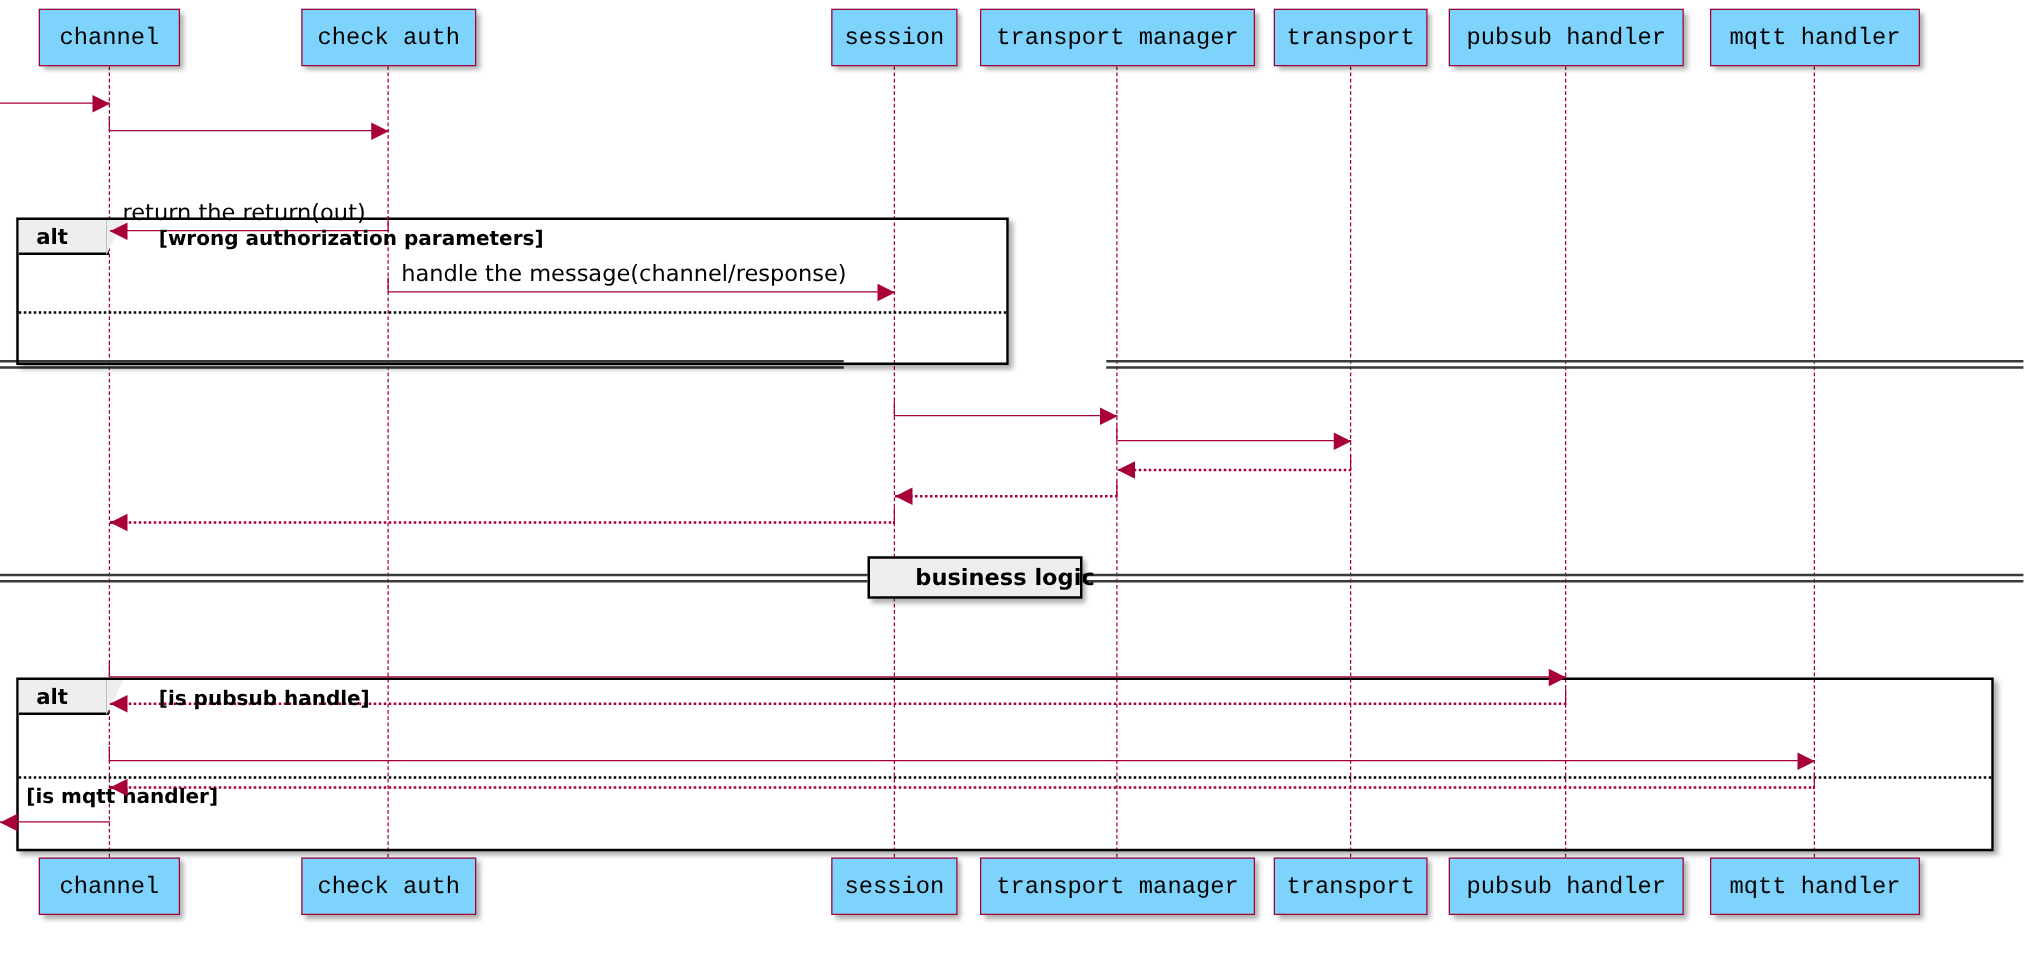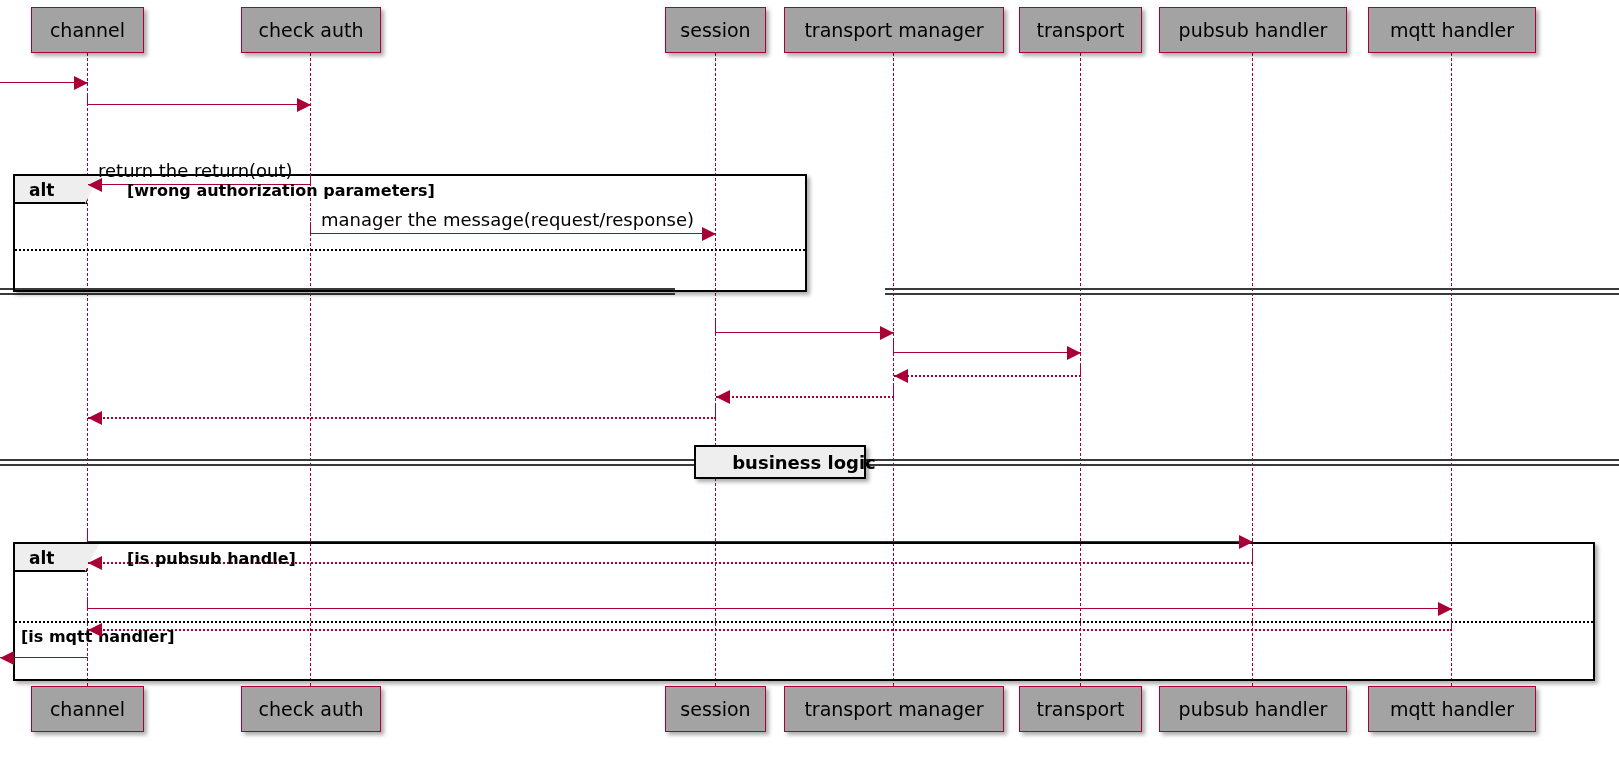--- a/index.html
+++ b/index.html
@@ -3,31 +3,32 @@
 <meta charset="utf-8">
 <style>
   html,body{margin:0;padding:0;background:#ffffff;}
   body{font-family:"DejaVu Sans", sans-serif;}
   #diagram{position:relative;width:1619px;height:774px;overflow:hidden;background:#ffffff;}
 
   
   .participant{
     position:absolute;
     box-sizing:border-box;
-    background:#a3a3a3;
+    background:#7dd3fc;
     border:1.5px solid #A80036;
     color:#000000;
     font-size:19px;
     line-height:1;
     display:flex;
     align-items:center;
     justify-content:center;
     white-space:nowrap;
     box-shadow:3px 3px 4px rgba(0,0,0,0.33);
     height:46px;
+    font-family:Liberation Mono, monospace;
   }
 
   
   .lifeline{
     position:absolute;
     width:0;
     border-left:1.6px dashed #A80036;
   }
 
   
@@ -178,21 +179,21 @@
     <div class="msg-line" style="left: 88px; top: 104px; width: 223px;"></div>
     <div class="msg-vert" style="left: 87.1px; top: 93px; height: 12px;"></div>
     <div class="arrow-head right" style="left: 297px; top: 98px;"></div>
     <div class="msg-line" style="left: 88px; top: 184px; width: 223px;"></div>
     <div class="msg-vert" style="left: 310.1px; top: 173px; height: 12px;"></div>
     <div class="arrow-head left" style="left: 88px; top: 178px;"></div>
     <div class="msg-label" style="left: 98px; top: 160px;">return the return(out)</div>
     <div class="msg-line" style="left: 311px; top: 233px; width: 405px;"></div>
     <div class="msg-vert" style="left: 310.1px; top: 222px; height: 12px;"></div>
     <div class="arrow-head right" style="left: 702px; top: 227px;"></div>
-    <div class="msg-label" style="left: 321px; top: 209px;">manager the message(request/response)</div>
+    <div class="msg-label" style="left: 321px; top: 209px;">handle the message(channel/response)</div>
     <div class="msg-line" style="left: 716px; top: 332px; width: 178px;"></div>
     <div class="msg-vert" style="left: 715.1px; top: 321px; height: 12px;"></div>
     <div class="arrow-head right" style="left: 880px; top: 326px;"></div>
     <div class="msg-line" style="left: 894px; top: 352px; width: 187px;"></div>
     <div class="msg-vert" style="left: 893.1px; top: 341px; height: 12px;"></div>
     <div class="arrow-head right" style="left: 1067px; top: 346px;"></div>
     <div class="msg-line dotted" style="left: 894px; top: 375px; width: 187px;"></div>
     <div class="msg-vert" style="left: 1080.1px; top: 364px; height: 12px;"></div>
     <div class="arrow-head left" style="left: 894px; top: 369px;"></div>
     <div class="msg-line dotted" style="left: 716px; top: 396px; width: 178px;"></div>

